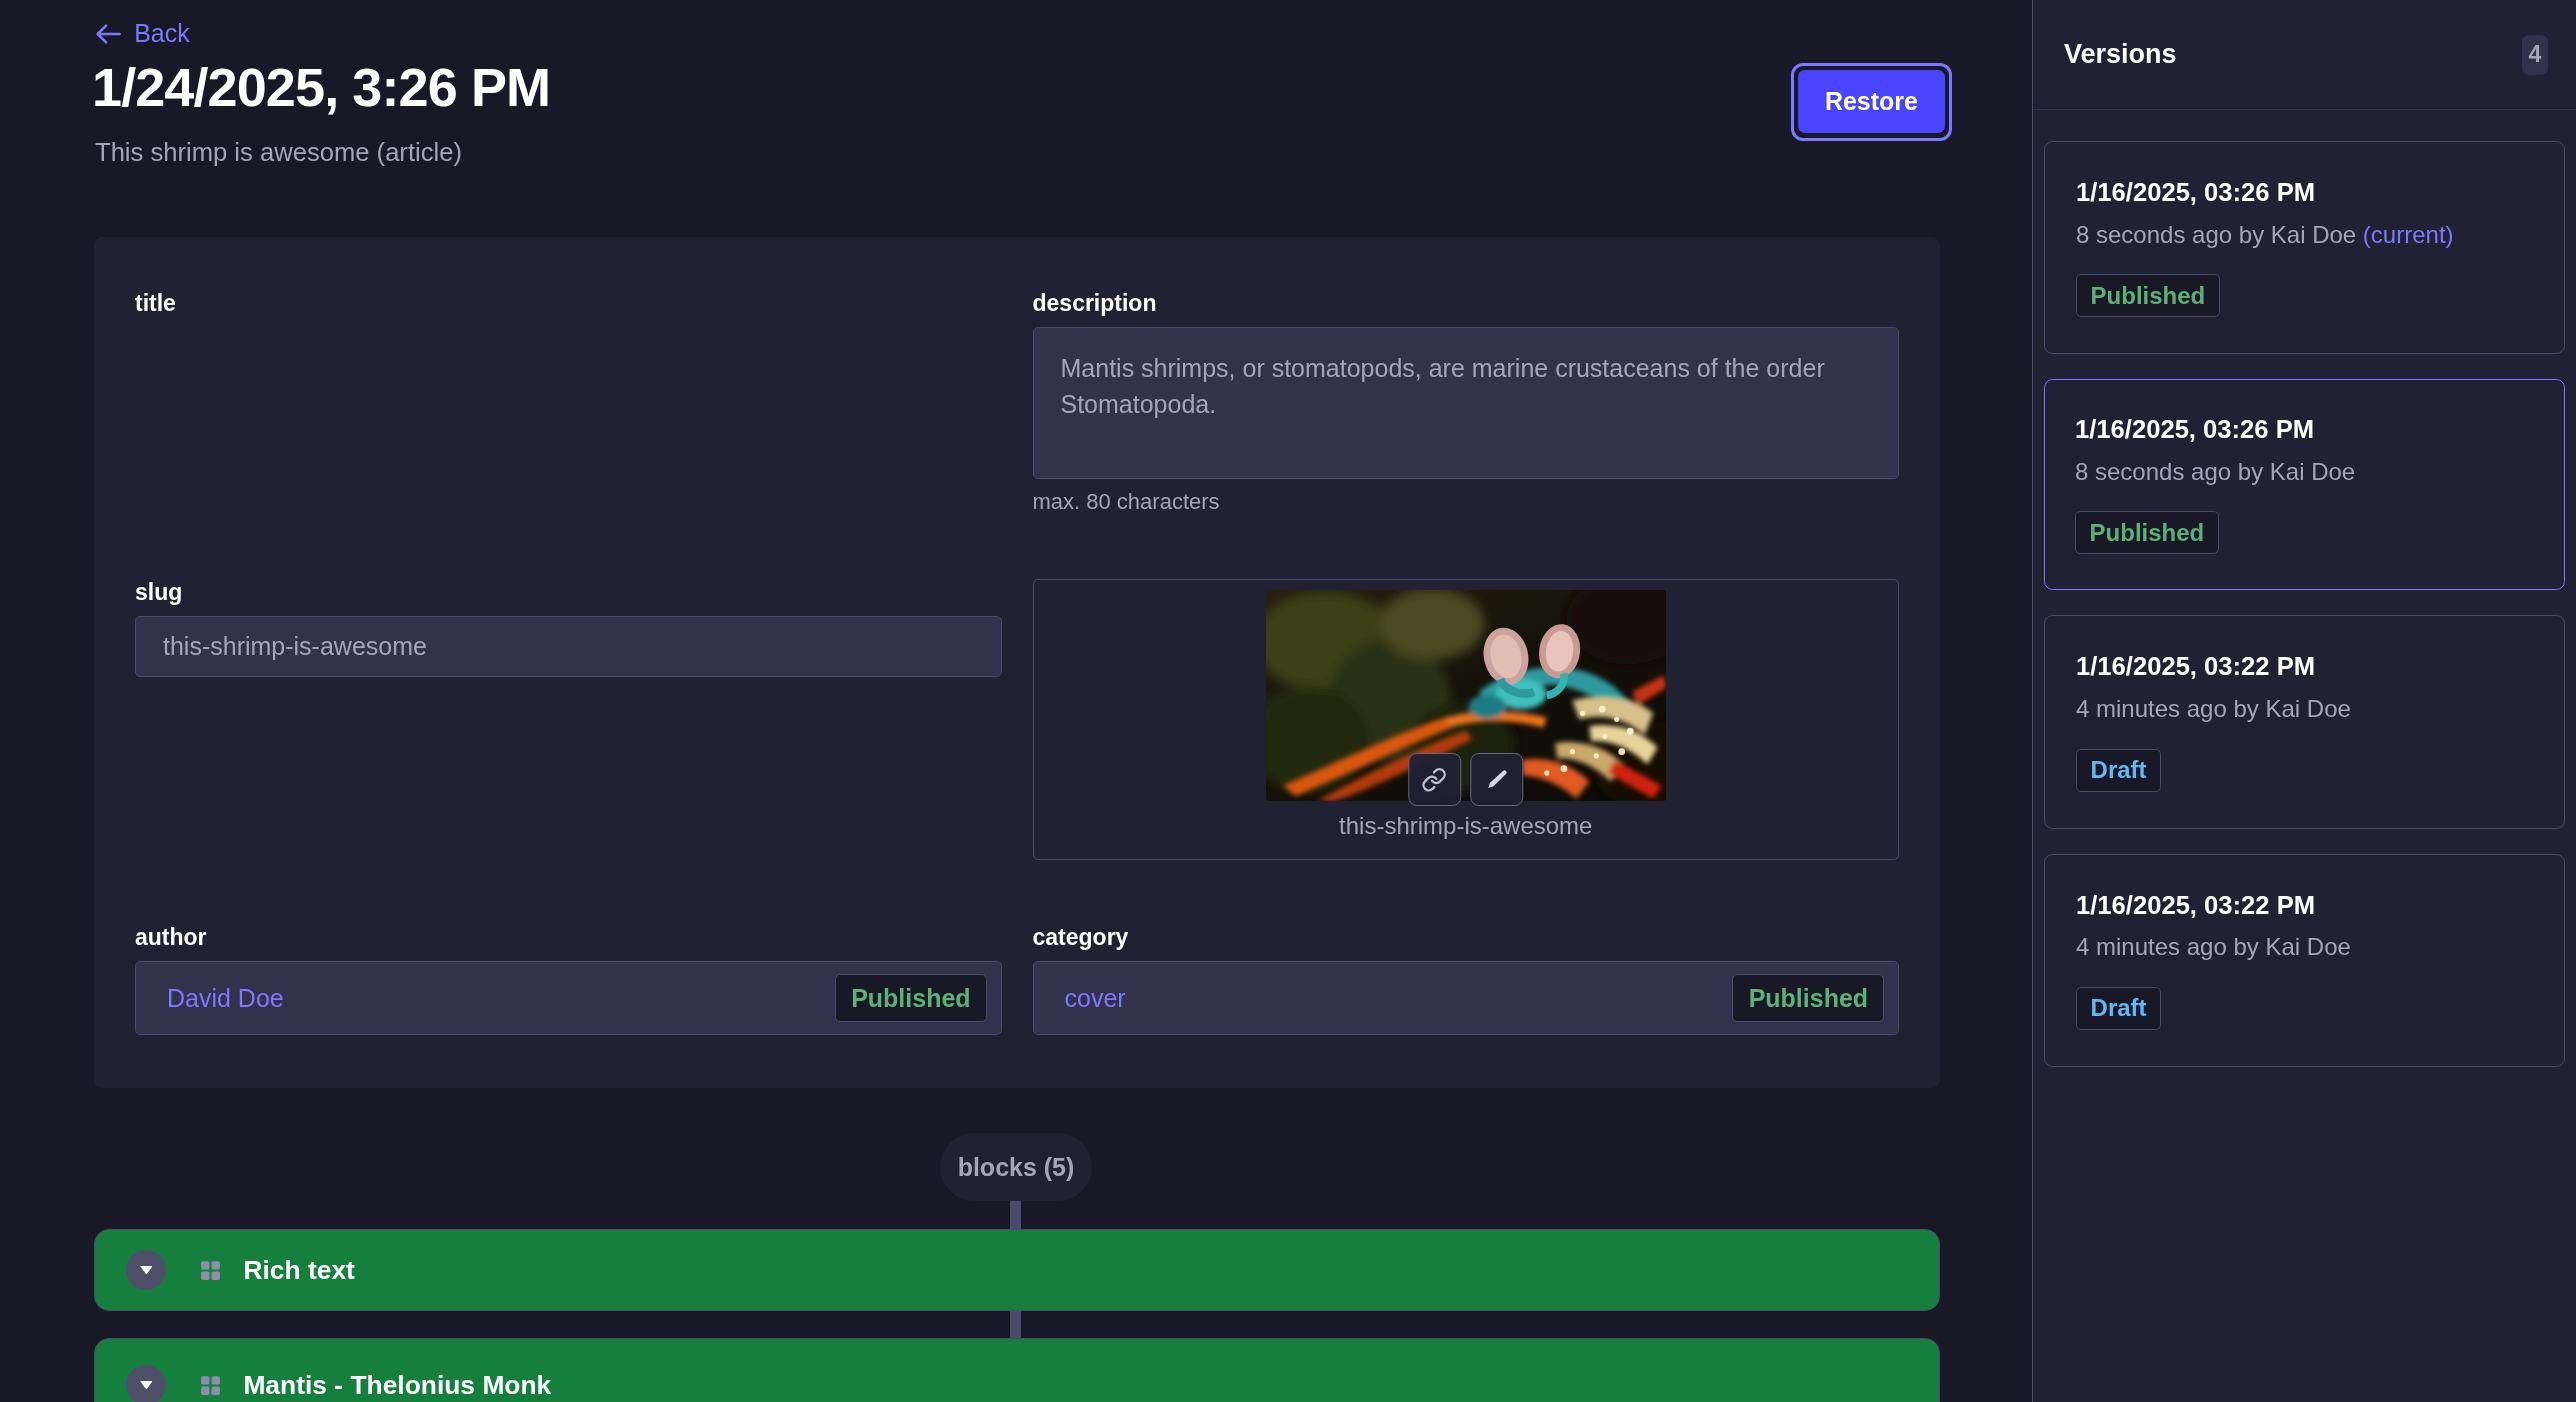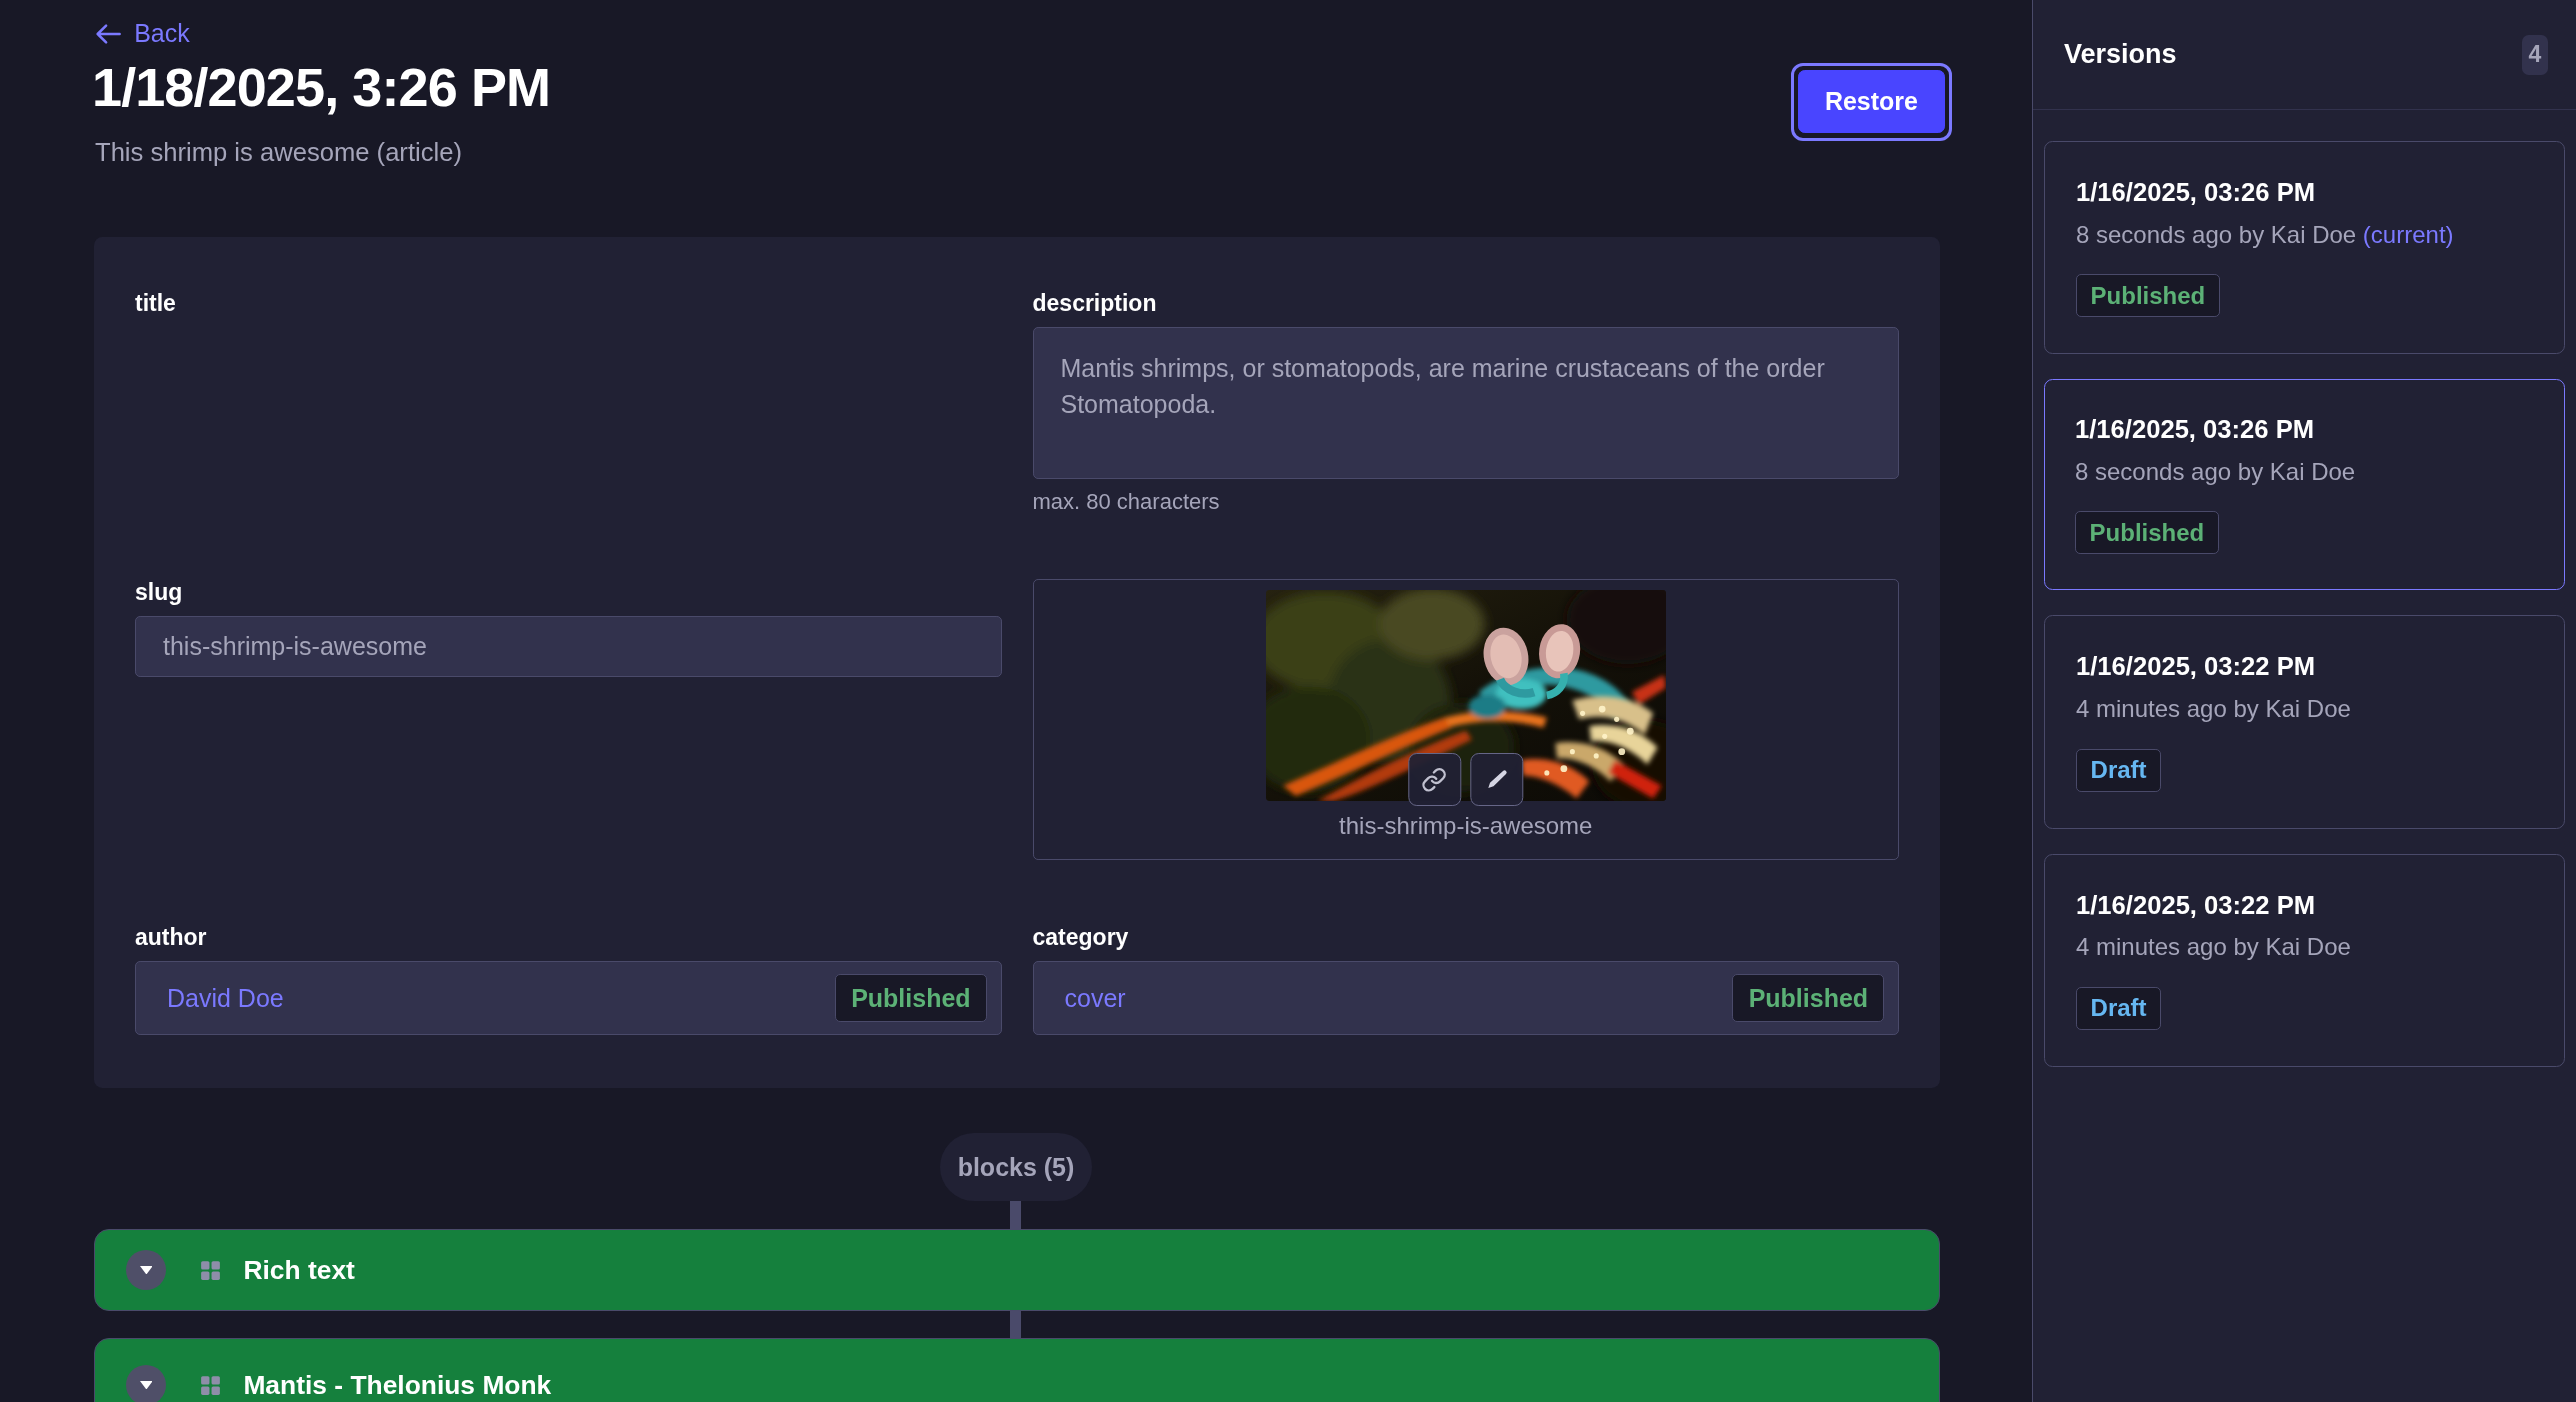--- a/index.html
+++ b/index.html
@@ -88,21 +88,21 @@
 
   <div class="back-link">
     <span style="display:flex;">
       <svg width="25.6" height="22" viewBox="0 0 30 26" fill="none">
         <path d="M13 3 3 13l10 10M3 13h26" stroke="#7b79ff" stroke-width="3" stroke-linecap="round" stroke-linejoin="round"></path>
       </svg>
     </span>
     <span>Back</span>
   </div>
 
-  <div class="page-title">1/18/2025, 3:26 PM</div>
+  <div class="page-title">1/24/2025, 3:26 PM</div>
   <div class="page-subtitle">This shrimp is awesome (article)</div>
 
   <div class="restore-ring">
     <div class="restore-btn">Restore</div>
   </div>
 
   <div class="form-card">
 
     <div>
       <div class="field-label">title</div>

